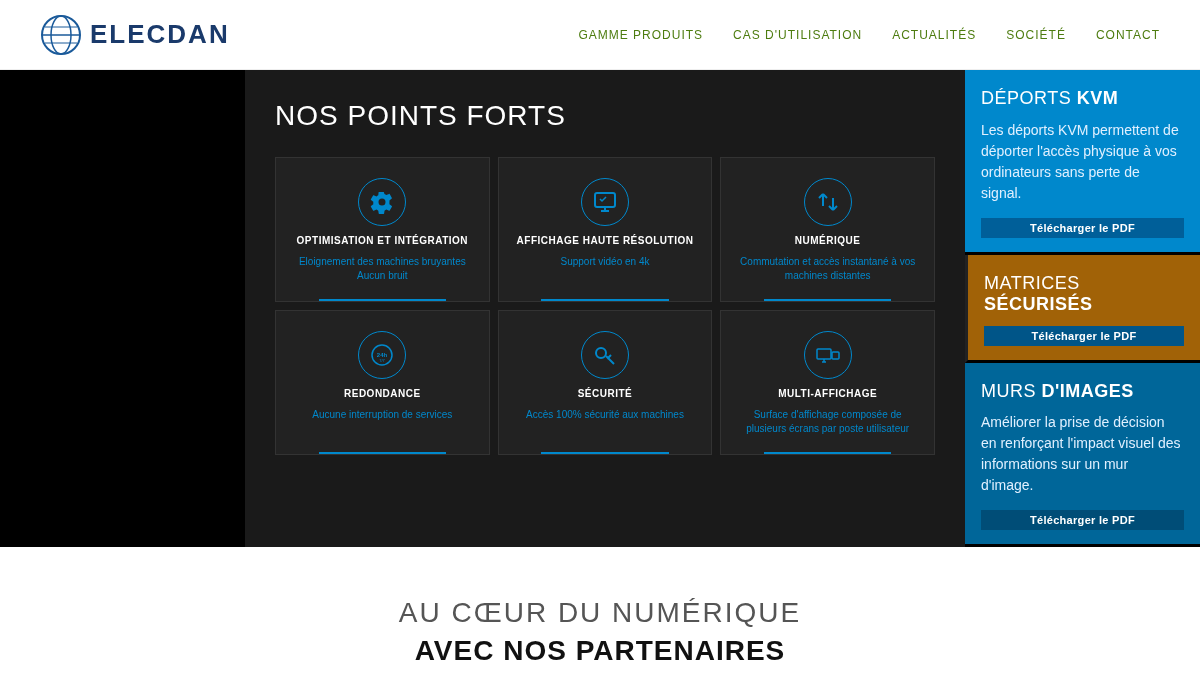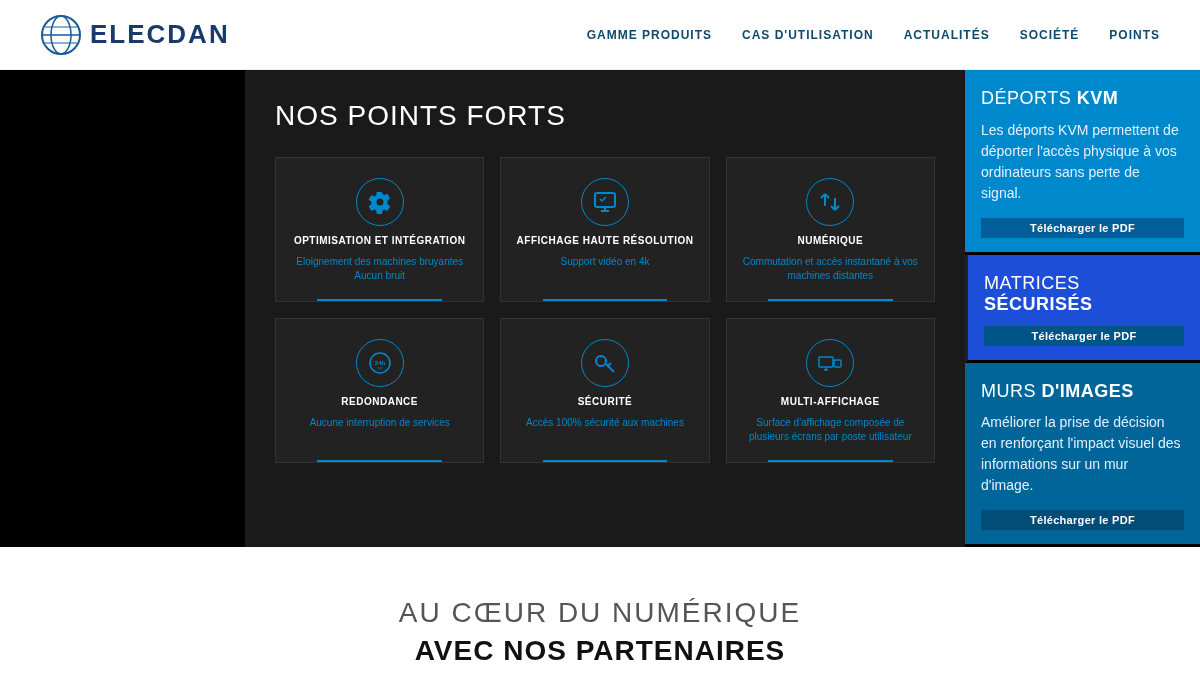--- a/index.html
+++ b/index.html
@@ -29,22 +29,22 @@
       color: #1a3a6b;
       letter-spacing: 2px;
     }
     .nav {
       display: flex;
       align-items: center;
       gap: 30px;
     }
     .nav-item {
       font-size: 12px;
-      font-weight: 700;
-      color: #0c4a6e;
+      font-weight: 400;
+      color: #4d7c0f;
       letter-spacing: 1px;
       cursor: pointer;
       text-decoration: none;
     }
 
     
     .main-section {
       display: flex;
       width: 100%;
       background: #111;
@@ -75,21 +75,21 @@
     }
     .section-title strong {
       font-weight: 400;
     }
 
     
     .features-grid {
       display: grid;
       grid-template-columns: repeat(3, 1fr);
       grid-template-rows: repeat(2, 1fr);
-      gap: 16px;
+      gap: 8px;
     }
     .feature-card {
       background: #222;
       border: 1px solid #333;
       padding: 20px 12px 16px;
       text-align: center;
       display: flex;
       flex-direction: column;
       align-items: center;
       gap: 8px;
@@ -141,21 +141,21 @@
     .sidebar-card {
       flex: 1;
       padding: 18px 16px 14px;
       border-bottom: 3px solid #000000;
       position: relative;
     }
     .sidebar-card:first-child {
       background: #0088cc;
     }
     .sidebar-card:nth-child(2) {
-      background: #1d4ed8;
+      background: #a16207;
       border-left: 3px solid #222;
     }
     .sidebar-card:nth-child(3) {
       background: #006699;
     }
     .sidebar-card-title {
       font-size: 18px;
       font-weight: 400;
       color: #fff;
       margin-bottom: 10px;
@@ -232,21 +232,21 @@
       <line x1="5" y1="13" x2="37" y2="13" stroke="#1a5a9a" stroke-width="1"></line>
       <line x1="5" y1="29" x2="37" y2="29" stroke="#1a5a9a" stroke-width="1"></line>
     </svg>
     <span class="logo-text">ELECDAN</span>
   </div>
   <nav class="nav">
     <a class="nav-item">GAMME PRODUITS</a>
     <a class="nav-item">CAS D'UTILISATION</a>
     <a class="nav-item">ACTUALITÉS</a>
     <a class="nav-item">SOCIÉTÉ</a>
-    <a class="nav-item">POINTS</a>
+    <a class="nav-item">CONTACT</a>
   </nav>
 </header>
 
 <div class="main-section">
 
   <div class="left-panel"></div>
 
   <div class="center-content">
     <h2 class="section-title">
       <span>NOS POINTS </span><strong>FORTS</strong>

